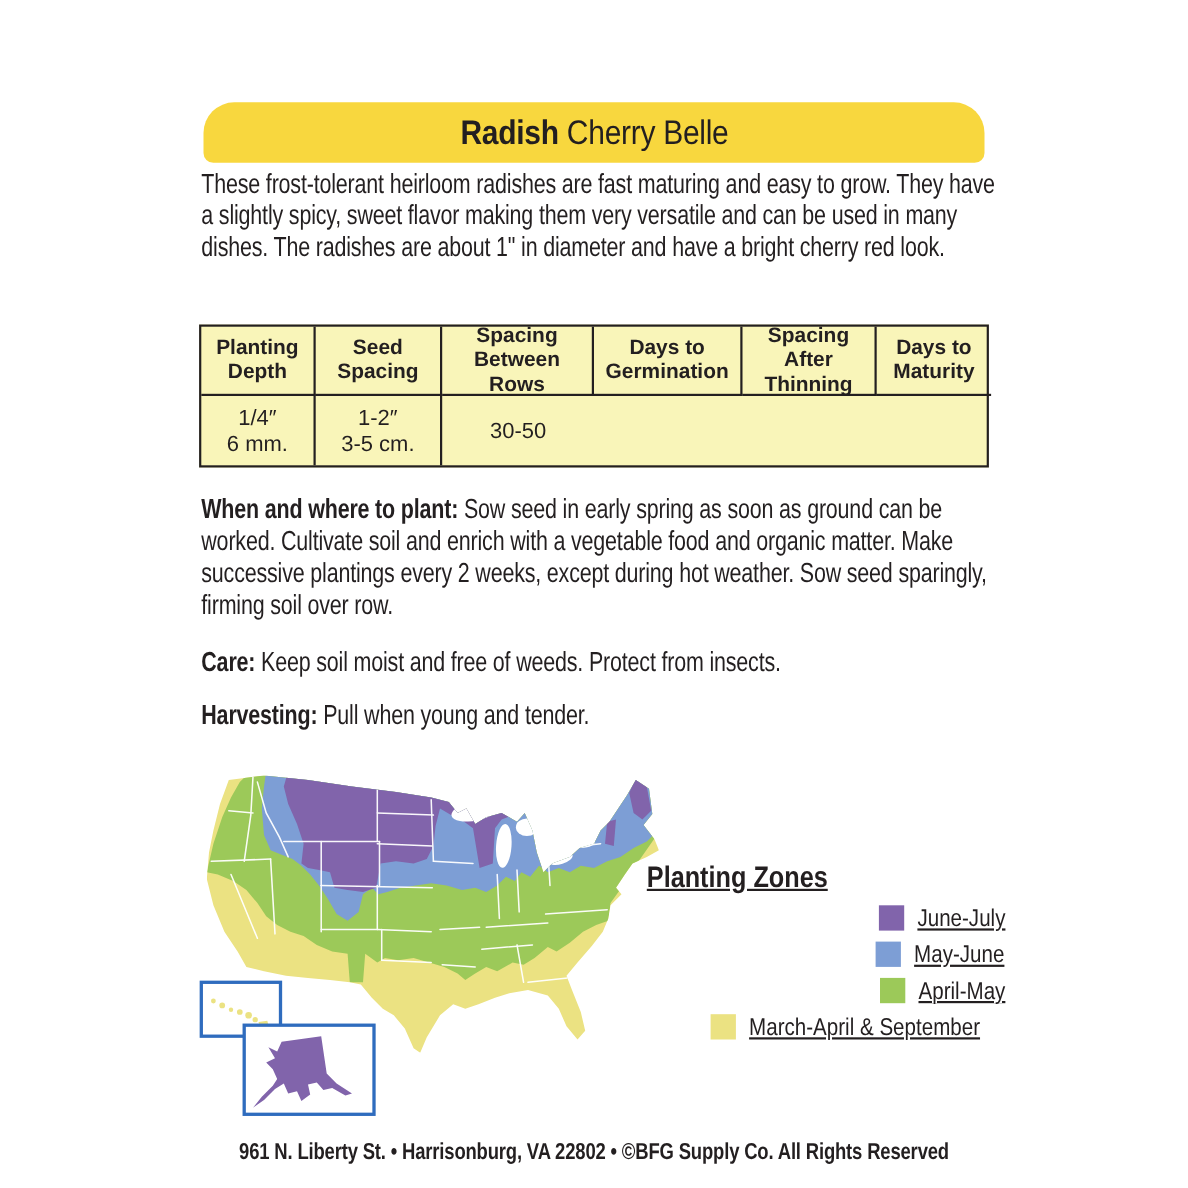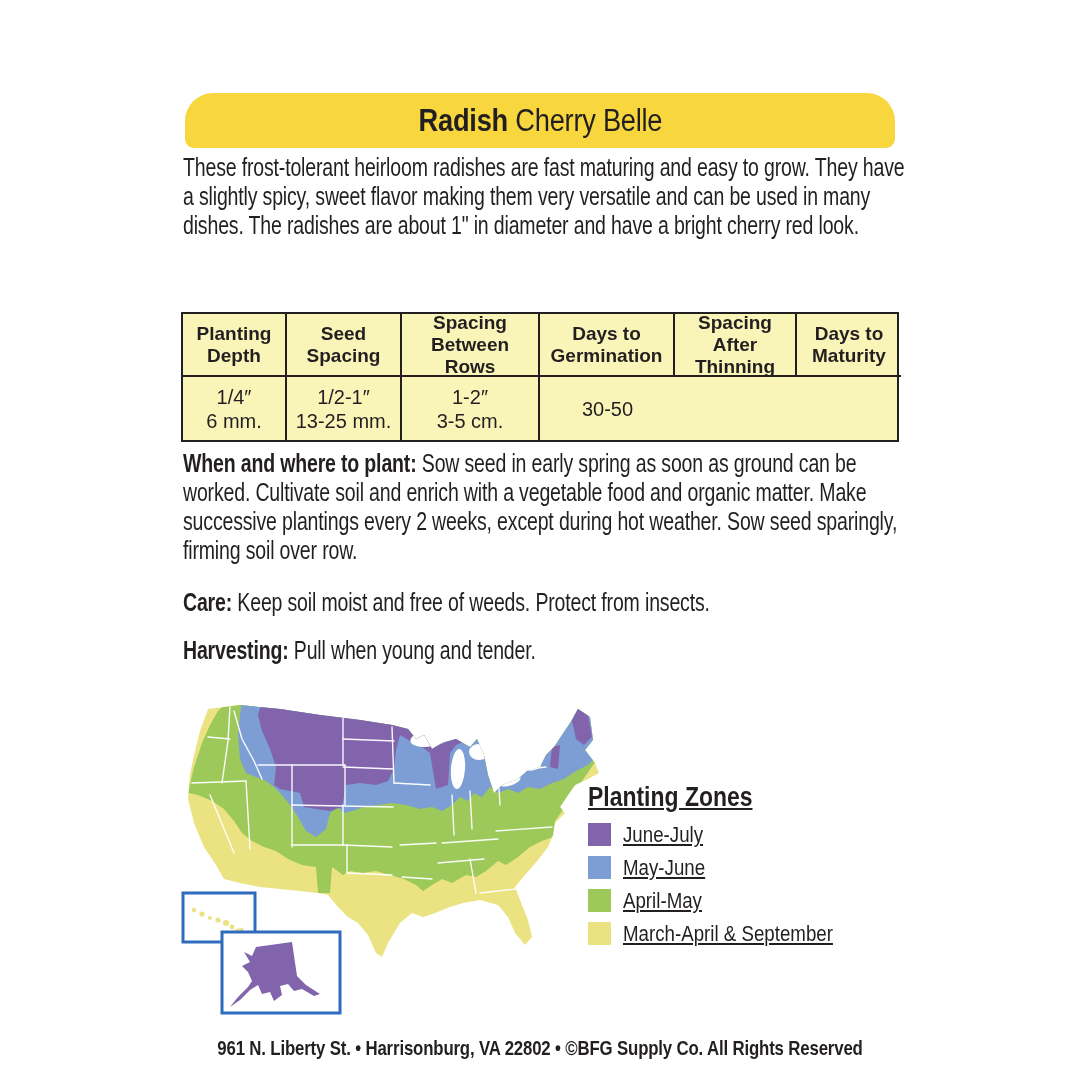--- a/index.html
+++ b/index.html
@@ -17,21 +17,21 @@
   }
   #banner .title{font-size:31px;letter-spacing:-0.3px;transform:scaleX(0.88);transform-origin:center;white-space:nowrap;}
   #banner .title b{font-weight:700;}
   
   #description{
     position:absolute;left:183px;top:153px;width:925px;
     font-size:25px;line-height:29px;letter-spacing:-0.2px;
   }
   
   #info-table{
-    position:absolute;left:181px;top:312px;width:718px;
+    position:absolute;left:181px;top:295px;width:718px;
     display:grid;grid-template-columns:104px 115px 138px 135px 122px 104px;
     grid-auto-rows:63px;
     border:2px solid var(--table_border,#231f20);
     background:var(--table_bg,#f9f5b9);
     box-sizing:border-box;
   }
   .tcell{
     border-right:2px solid var(--table_border,#231f20);
     display:flex;align-items:center;justify-content:center;text-align:center;
     white-space:pre-line;padding:2px 4px;box-sizing:border-box;
@@ -45,21 +45,21 @@
     font-size:25px;line-height:29px;letter-spacing:-0.2px;
   }
   .para b{font-weight:700;}
   #section-plant{top:449px;}
   #section-care{top:588px;}
   #section-harvest{top:636px;}
   
   #map-wrap{position:absolute;left:180px;top:695px;width:425px;height:330px;}
   #legend{position:absolute;left:588px;top:782px;width:340px;text-decoration:underline;}
   #legend-title{font-size:27px;font-weight:700;transform:scaleX(0.85);transform-origin:left top;white-space:nowrap;}
-  .legend-row{display:flex;align-items:center;margin-top:10px;height:23px;}
+  .legend-row{display:flex;align-items:center;margin-top:10px;height:23px;justify-content:flex-end;}
   .legend-swatch{width:23px;height:23px;margin-right:12px;flex:0 0 auto;}
   .legend-label{font-size:22px;transform:scaleX(0.85);transform-origin:left center;white-space:nowrap;}
   
   #footer{
     position:absolute;left:0;top:1036px;width:1080px;text-align:center;
     font-size:21px;font-weight:700;letter-spacing:-0.2px;
     transform:scaleX(0.8);transform-origin:center top;
   }
   svg .stateline{fill:none;stroke:#ffffff;stroke-width:1.4;stroke-linecap:round;opacity:0.95;}
 </style>
@@ -84,22 +84,20 @@
     <div class="tcell hdr">Spacing
 Between Rows</div>
     <div class="tcell hdr">Days to
 Germination</div>
     <div class="tcell hdr">Spacing After
 Thinning</div>
     <div class="tcell hdr lastcol">Days to
 Maturity</div>
     <div class="tcell val">1/4″
 6 mm.</div>
-    <div class="tcell val">1/2-1″
-13-25 mm.</div>
     <div class="tcell val">1-2″
 3-5 cm.</div>
     <div class="tcell val lastcol">30-50</div>
   </div>
 
   <div id="section-plant" class="para condensed">
     <b>When and where to plant:</b>
     <span>Sow seed in early spring as soon as ground can be worked. Cultivate soil and enrich with a vegetable food and organic matter. Make successive plantings every 2 weeks, except during hot weather. Sow seed sparingly, firming soil over row.</span>
   </div>
   <div id="section-care" class="para condensed">

